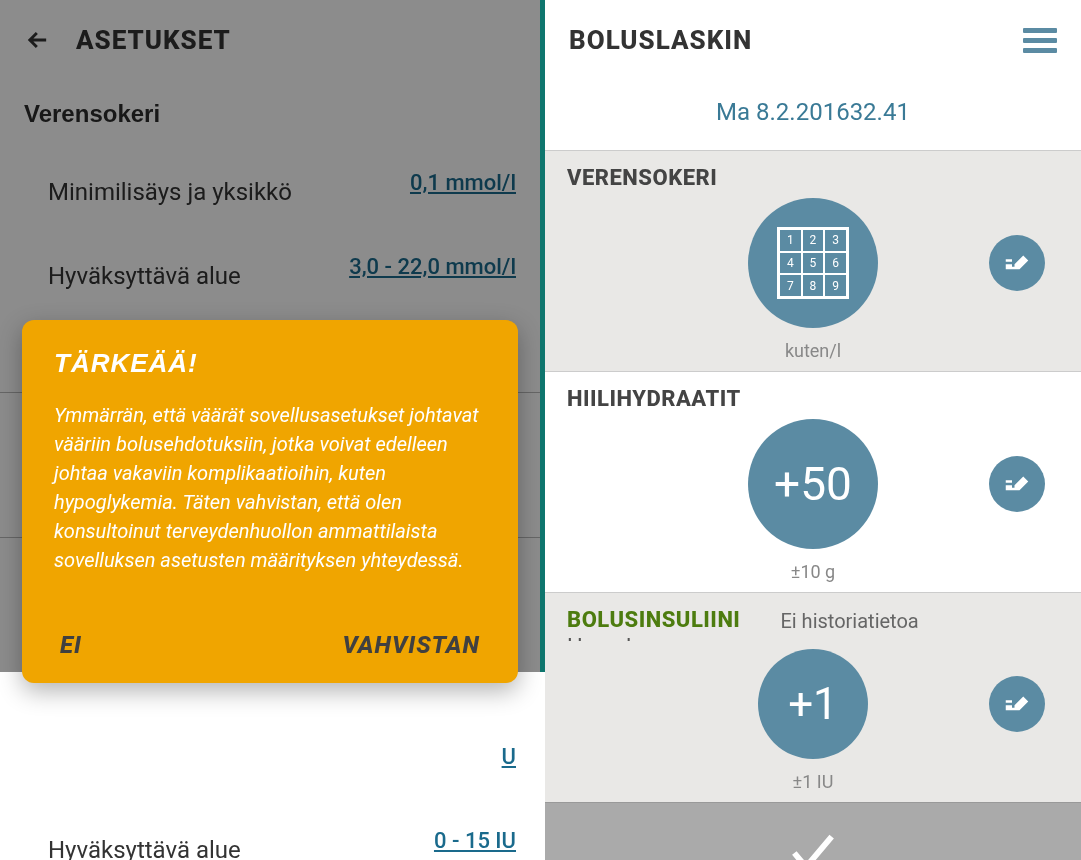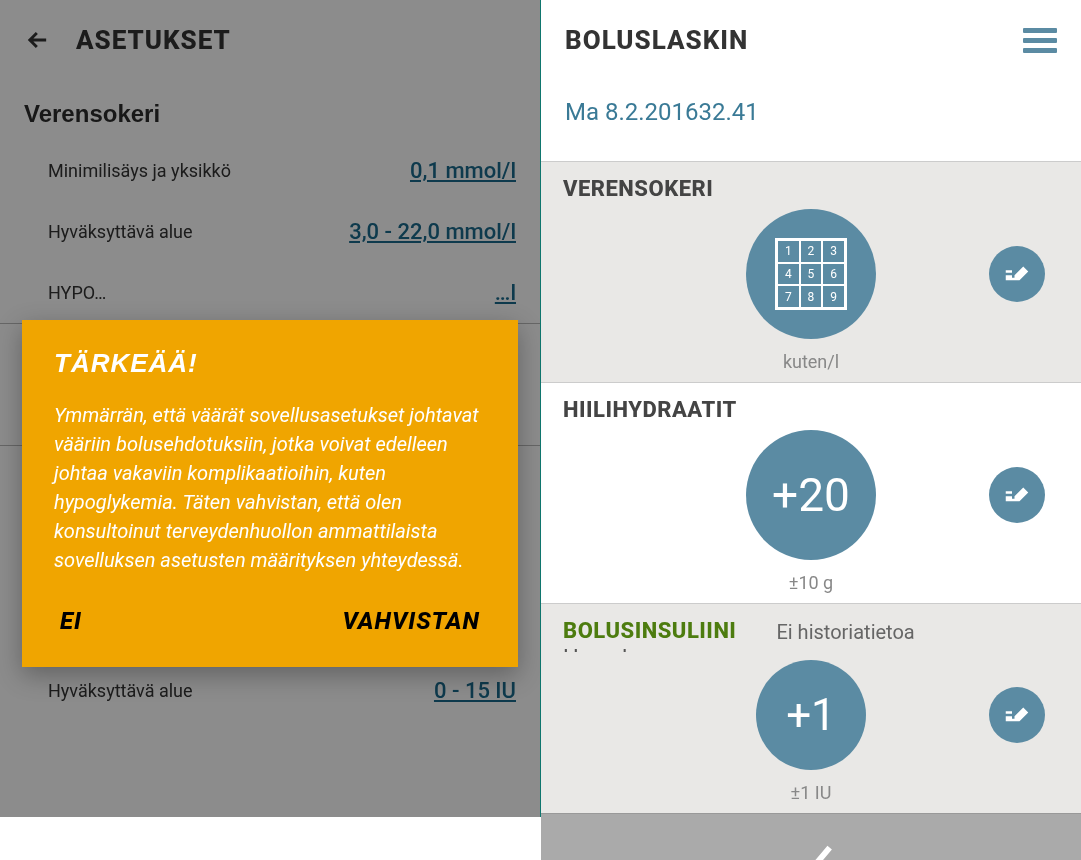--- a/index.html
+++ b/index.html
@@ -1,45 +1,45 @@
 <!DOCTYPE html>
 <html><head>
 <meta charset="utf-8">
 <style>
 * { margin:0; padding:0; box-sizing:border-box; font-family:-apple-system,BlinkMacSystemFont,"Segoe UI",Roboto,Helvetica,Arial,sans-serif; }
 body { width:1081px; height:860px; display:flex; background:#fff; overflow:hidden; }
-.pane { height:817px; position:relative; }
+.pane { height:672px; position:relative; }
 .left { width:540px; background:#fff; }
-.right { width:541px; background:#fff; border-left:1px solid #0f766e; }
+.right { width:541px; background:#fff; border-left:5px solid #0f766e; }
 
 
 .left .overlay { position:absolute; inset:0; background:rgba(0,0,0,0.45); z-index:5; }
 .left-header { height:80px; display:flex; align-items:center; padding:0 24px; background:#fff; position:relative; }
 .left-header svg { margin-right:24px; }
 .left-title { font-size:26px; font-weight:800; letter-spacing:1px; color:#333; }
 .section-head { font-size:24px; font-weight:800; color:#2d2d2d; padding:20px 24px 12px; font-family:Arial,sans-serif; }
 .row { display:flex; justify-content:space-between; align-items:center; padding:18px 24px 18px 48px; }
-.row .label { font-size:18px; color:#333; }
+.row .label { font-size:24px; color:#333;margin-top:20px; }
 .row .value { font-size:22px; color:#1a6a8c; font-weight:500;text-decoration:underline; }
 .divider { height:1px; background:#bbb; }
 
 
-.modal { position:absolute; left:22px; right:22px; top:320px; background:#f0a500; border-radius:0; padding:28px 32px 32px; z-index:10; color:#fff; box-shadow:0 8px 24px rgba(0,0,0,0.3); }
+.modal { position:absolute; left:22px; right:22px; top:320px; background:#f0a500; border-radius:12px; padding:28px 32px 24px; z-index:10; color:#fff; box-shadow:0 8px 24px rgba(0,0,0,0.3); }
 .modal-title { font-size:26px; font-weight:800; font-style:italic; letter-spacing:1px; margin-bottom:22px; font-family:Arial,sans-serif; }
-.modal-body { font-size:20px; font-style:italic; line-height:1.45; margin-bottom:32px; }
+.modal-body { font-size:20px; font-style:italic; line-height:1.45; margin-bottom:56px; }
 .modal-actions { display:flex; justify-content:space-between; padding:0 6px; }
-.modal-btn { font-size:24px; font-weight:800; font-style:italic; letter-spacing:1px; color:#000000; cursor:pointer; }
+.modal-btn { font-size:24px; font-weight:800; font-style:italic; letter-spacing:1px; color:#404040; cursor:pointer; }
 
 
 .right-header { height:80px; display:flex; align-items:center; justify-content:space-between; padding:0 24px; }
 .right-title { font-size:26px; font-weight:800; letter-spacing:1px; color:#333; }
 .hamburger { display:flex; flex-direction:column; gap:5px; cursor:pointer; }
 .hamburger span { width:34px; height:5px; background:#5b8ba3; border-radius:1px; }
 
-.date-row { display:flex; justify-content:flex-start; align-items:center; padding:18px 24px 35px; }
+.date-row { display:flex; justify-content:center; align-items:center; padding:18px 24px 24px; }
 .date-row span { font-size:24px; color:#3a7a96; }
 
 .input-section { border-top:1px solid #ccc; }
 .input-section.gray { background:#e9e8e6; }
 .input-head { padding:14px 22px 0; }
 .input-head .sec-title { font-size:22px; font-weight:800; color:#444; letter-spacing:0.5px; }
 .bolus-head { display:flex; padding:14px 22px 0; gap:40px; }
 .bolus-head .col1 .sec-title { font-size:22px; font-weight:800; color:#4d7c0f; letter-spacing:0.5px; }
 .bolus-head .col1 .drug { font-size:22px; color:#555; margin-top:2px; }
 .bolus-head .col1 .adjust { font-size:20px; color:#3a7a96; margin-top:18px; }
@@ -156,21 +156,21 @@
     </div>
     <div class="unit">kuten/l</div>
   </div>
 
   <div class="input-section">
     <div class="input-head">
         <div class="sec-title">HIILIHYDRAATIT</div>
       </div>
     <div class="input-body">
       <div class="circle">
-          <span>+20</span>
+          <span>+50</span>
         </div>
       <div class="edit-btn">
         <svg width="30" height="30" viewBox="0 0 24 24" fill="#fff">
             <path d="M3 17h11l7-7-4-4-7 7v2H3z M3 13h5v2H3z M3 9h5v2H3z"></path>
           </svg>
       </div>
     </div>
     <div class="unit">±10 g</div>
   </div>
 

